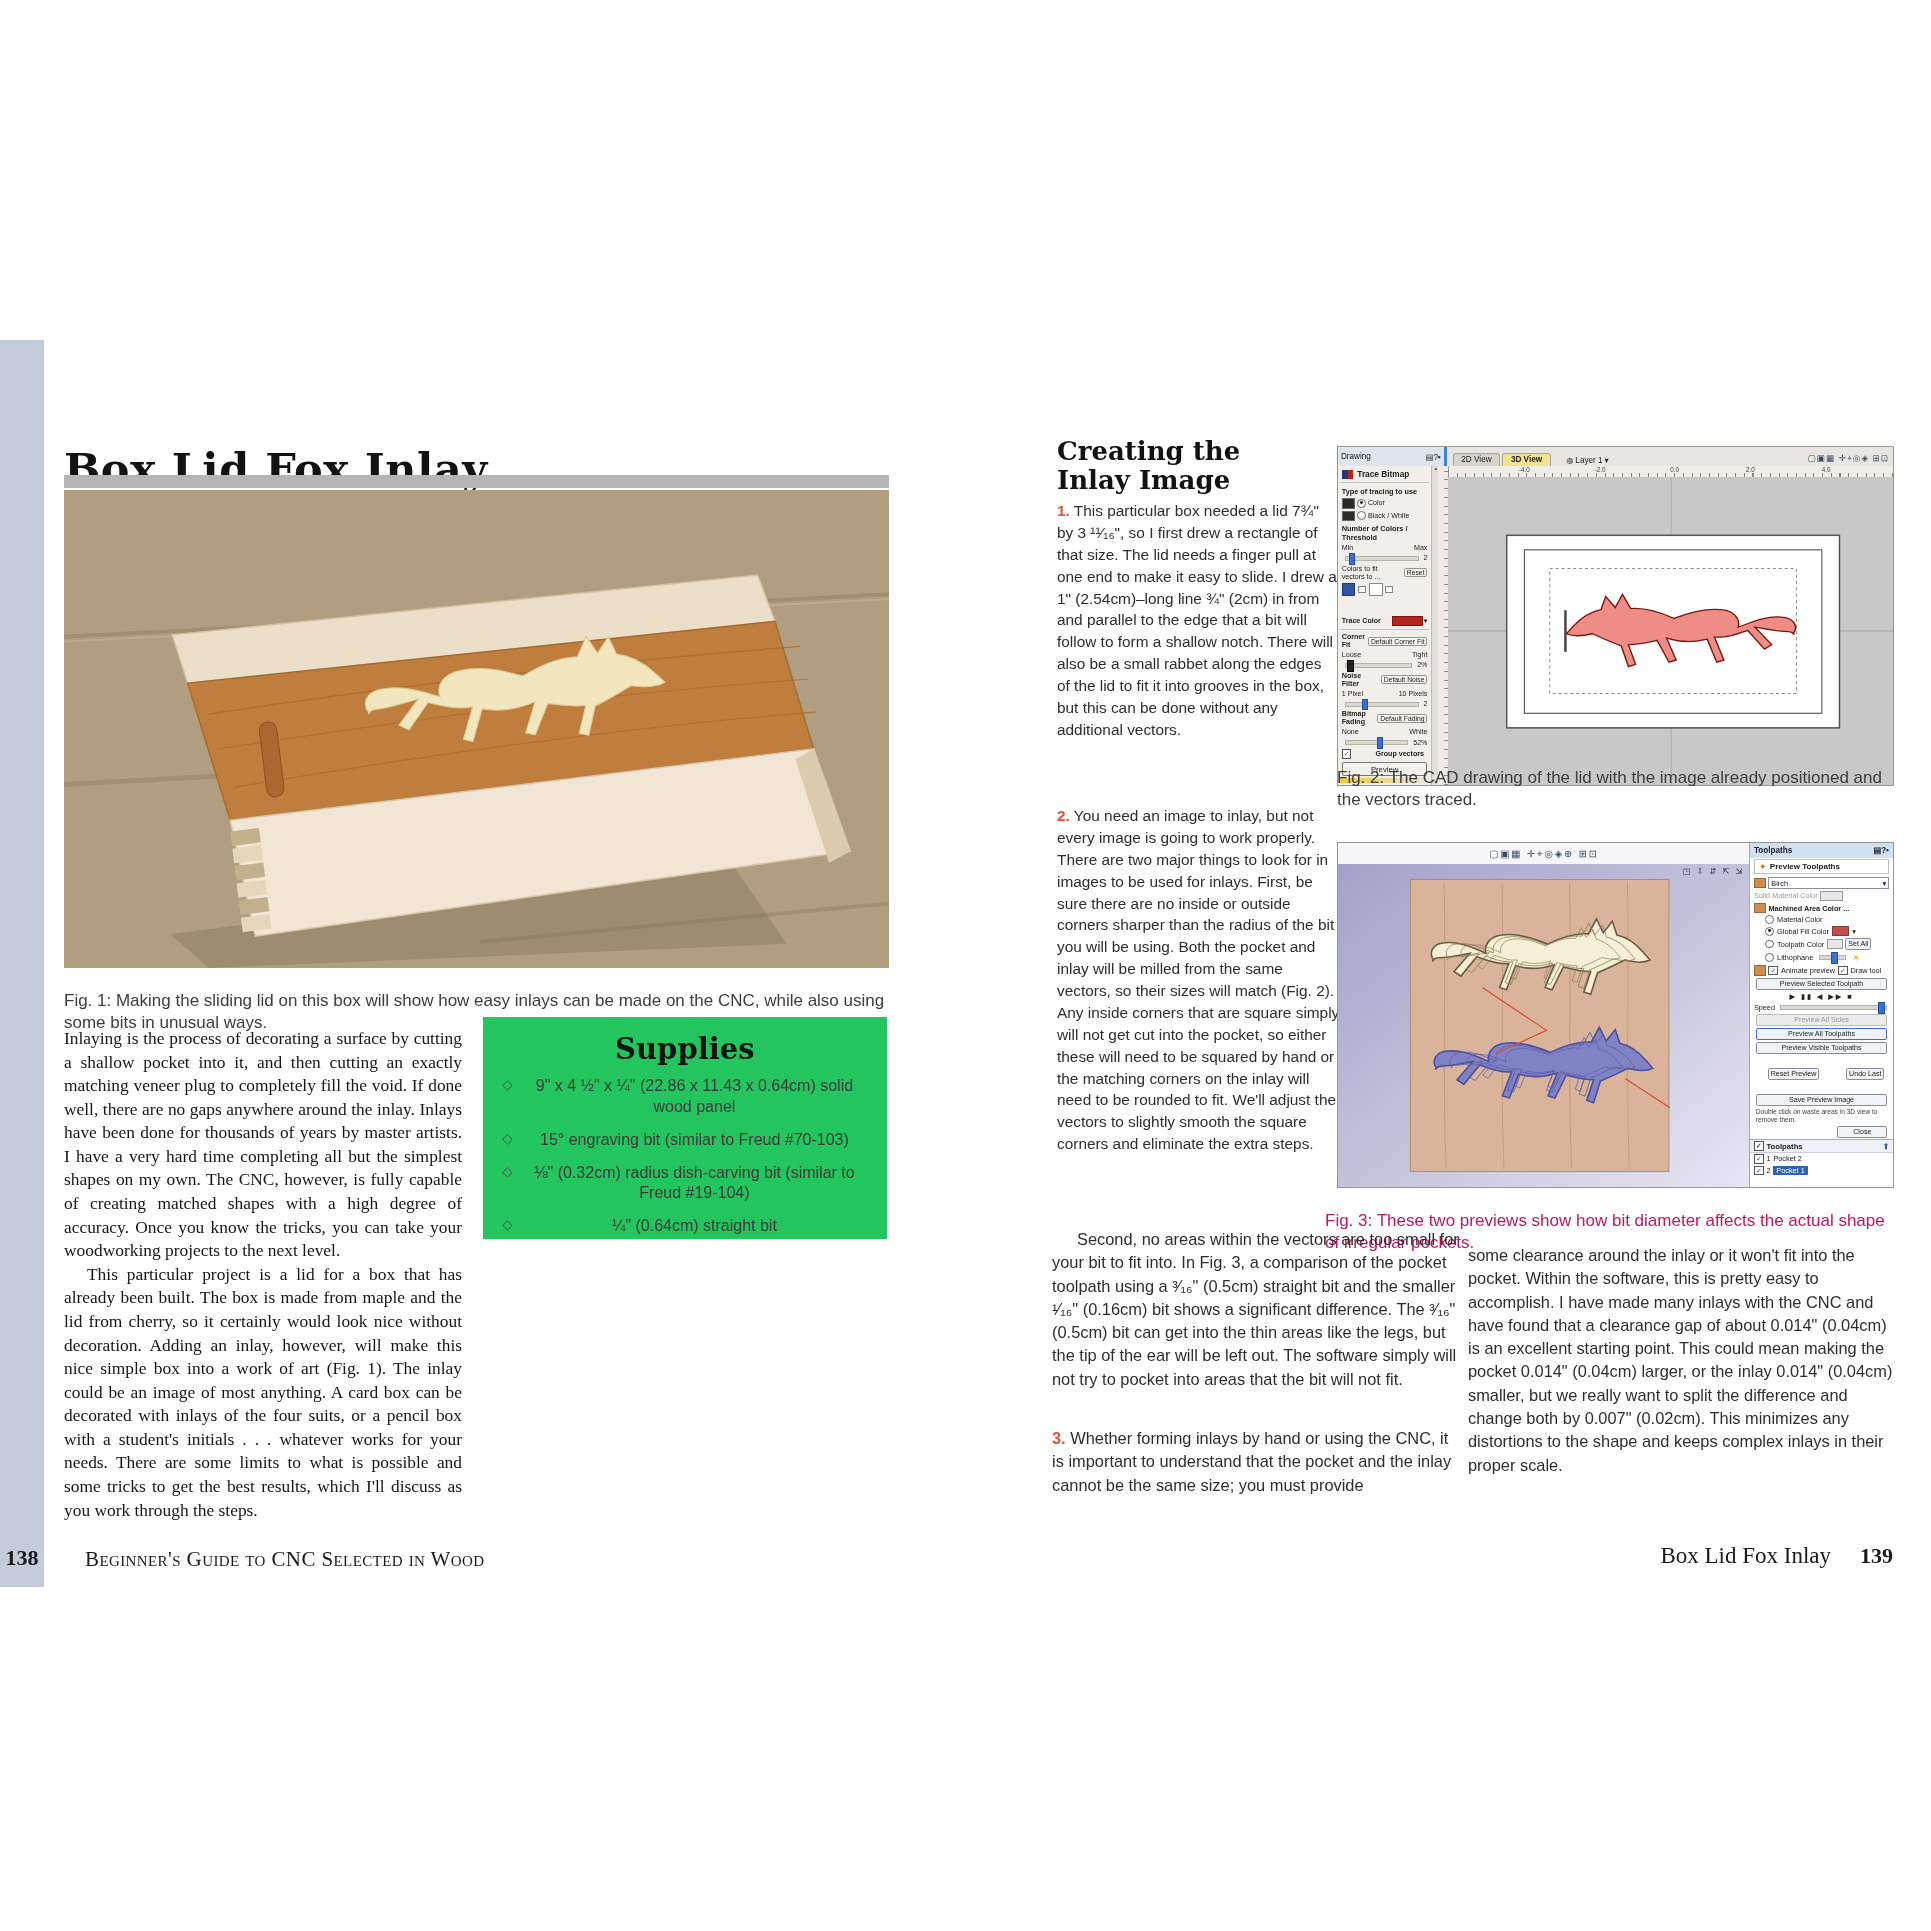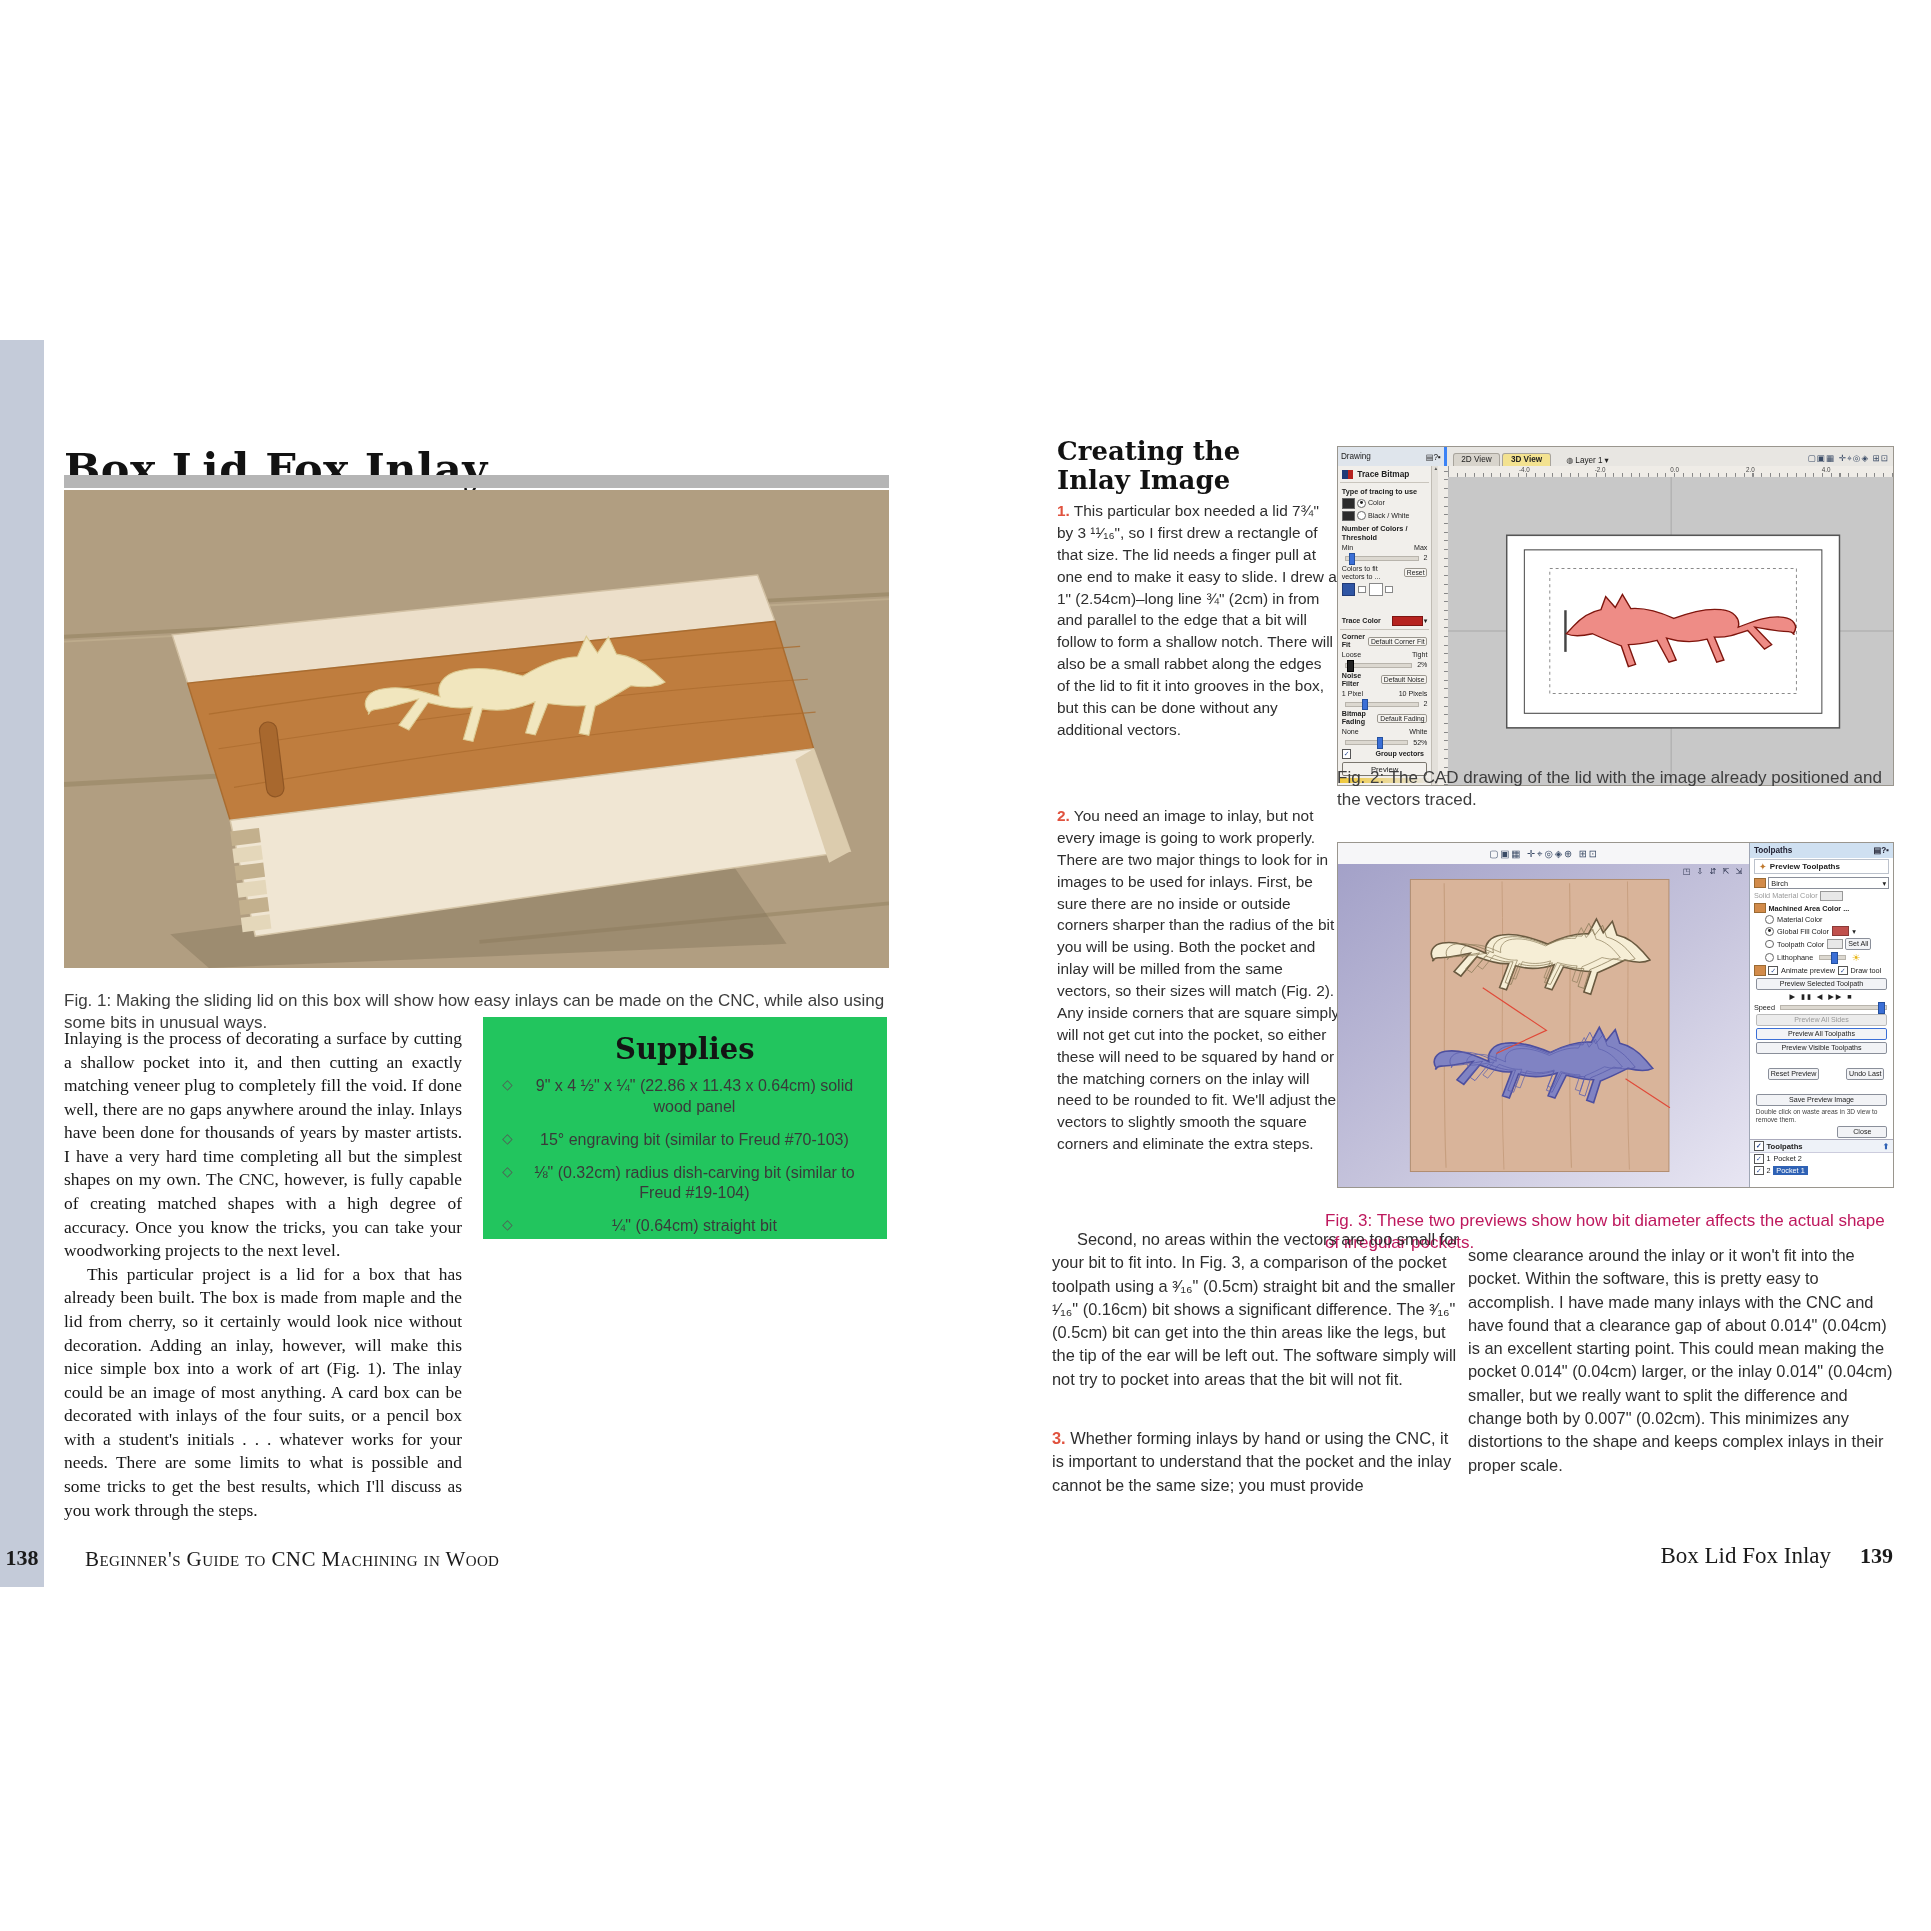--- a/index.html
+++ b/index.html
@@ -164,21 +164,21 @@
 
   <div id="supplies" class="abs">
     <h2>Supplies</h2>
     <div class="supply-item"><span class="diamond"></span><span>9" x 4 ½" x ¼" (22.86 x 11.43 x 0.64cm) solid wood panel</span></div>
     <div class="supply-item"><span class="diamond"></span><span>15° engraving bit (similar to Freud #70-103)</span></div>
     <div class="supply-item"><span class="diamond"></span><span>⅛" (0.32cm) radius dish-carving bit (similar to Freud #19-104)</span></div>
     <div class="supply-item"><span class="diamond"></span><span>¼" (0.64cm) straight bit</span></div>
   </div>
 
   <div id="pageno-left" class="abs">138</div>
-  <div id="book-title" class="abs">Beginner's Guide to CNC Machining in Wood</div>
+  <div id="book-title" class="abs">Beginner's Guide to CNC Selected in Wood</div>
 
   <div id="rp-heading" class="abs">
     <div>Creating the</div>
     <div>Inlay Image</div>
   </div>
 
   <div id="step1" class="abs step"><span class="stepnum">1.</span><span> This particular box needed a lid 7¾" by 3 ¹¹⁄₁₆", so I first drew a rectangle of that size. The lid needs a finger pull at one end to make it easy to slide. I drew a 1" (2.54cm)–long line ¾" (2cm) in from and parallel to the edge that a bit will follow to form a shallow notch. There will also be a small rabbet along the edges of the lid to fit it into grooves in the box, but this can be done without any additional vectors.</span></div>
 
   <div id="step2" class="abs step"><span class="stepnum">2.</span><span> You need an image to inlay, but not every image is going to work properly. There are two major things to look for in images to be used for inlays. First, be sure there are no inside or outside corners sharper than the radius of the bit you will be using. Both the pocket and inlay will be milled from the same vectors, so their sizes will match (Fig. 2). Any inside corners that are square simply will not get cut into the pocket, so either these will need to be squared by hand or the matching corners on the inlay will need to be rounded to fit. We'll adjust the vectors to slightly smooth the square corners and eliminate the extra steps.</span></div>
 

